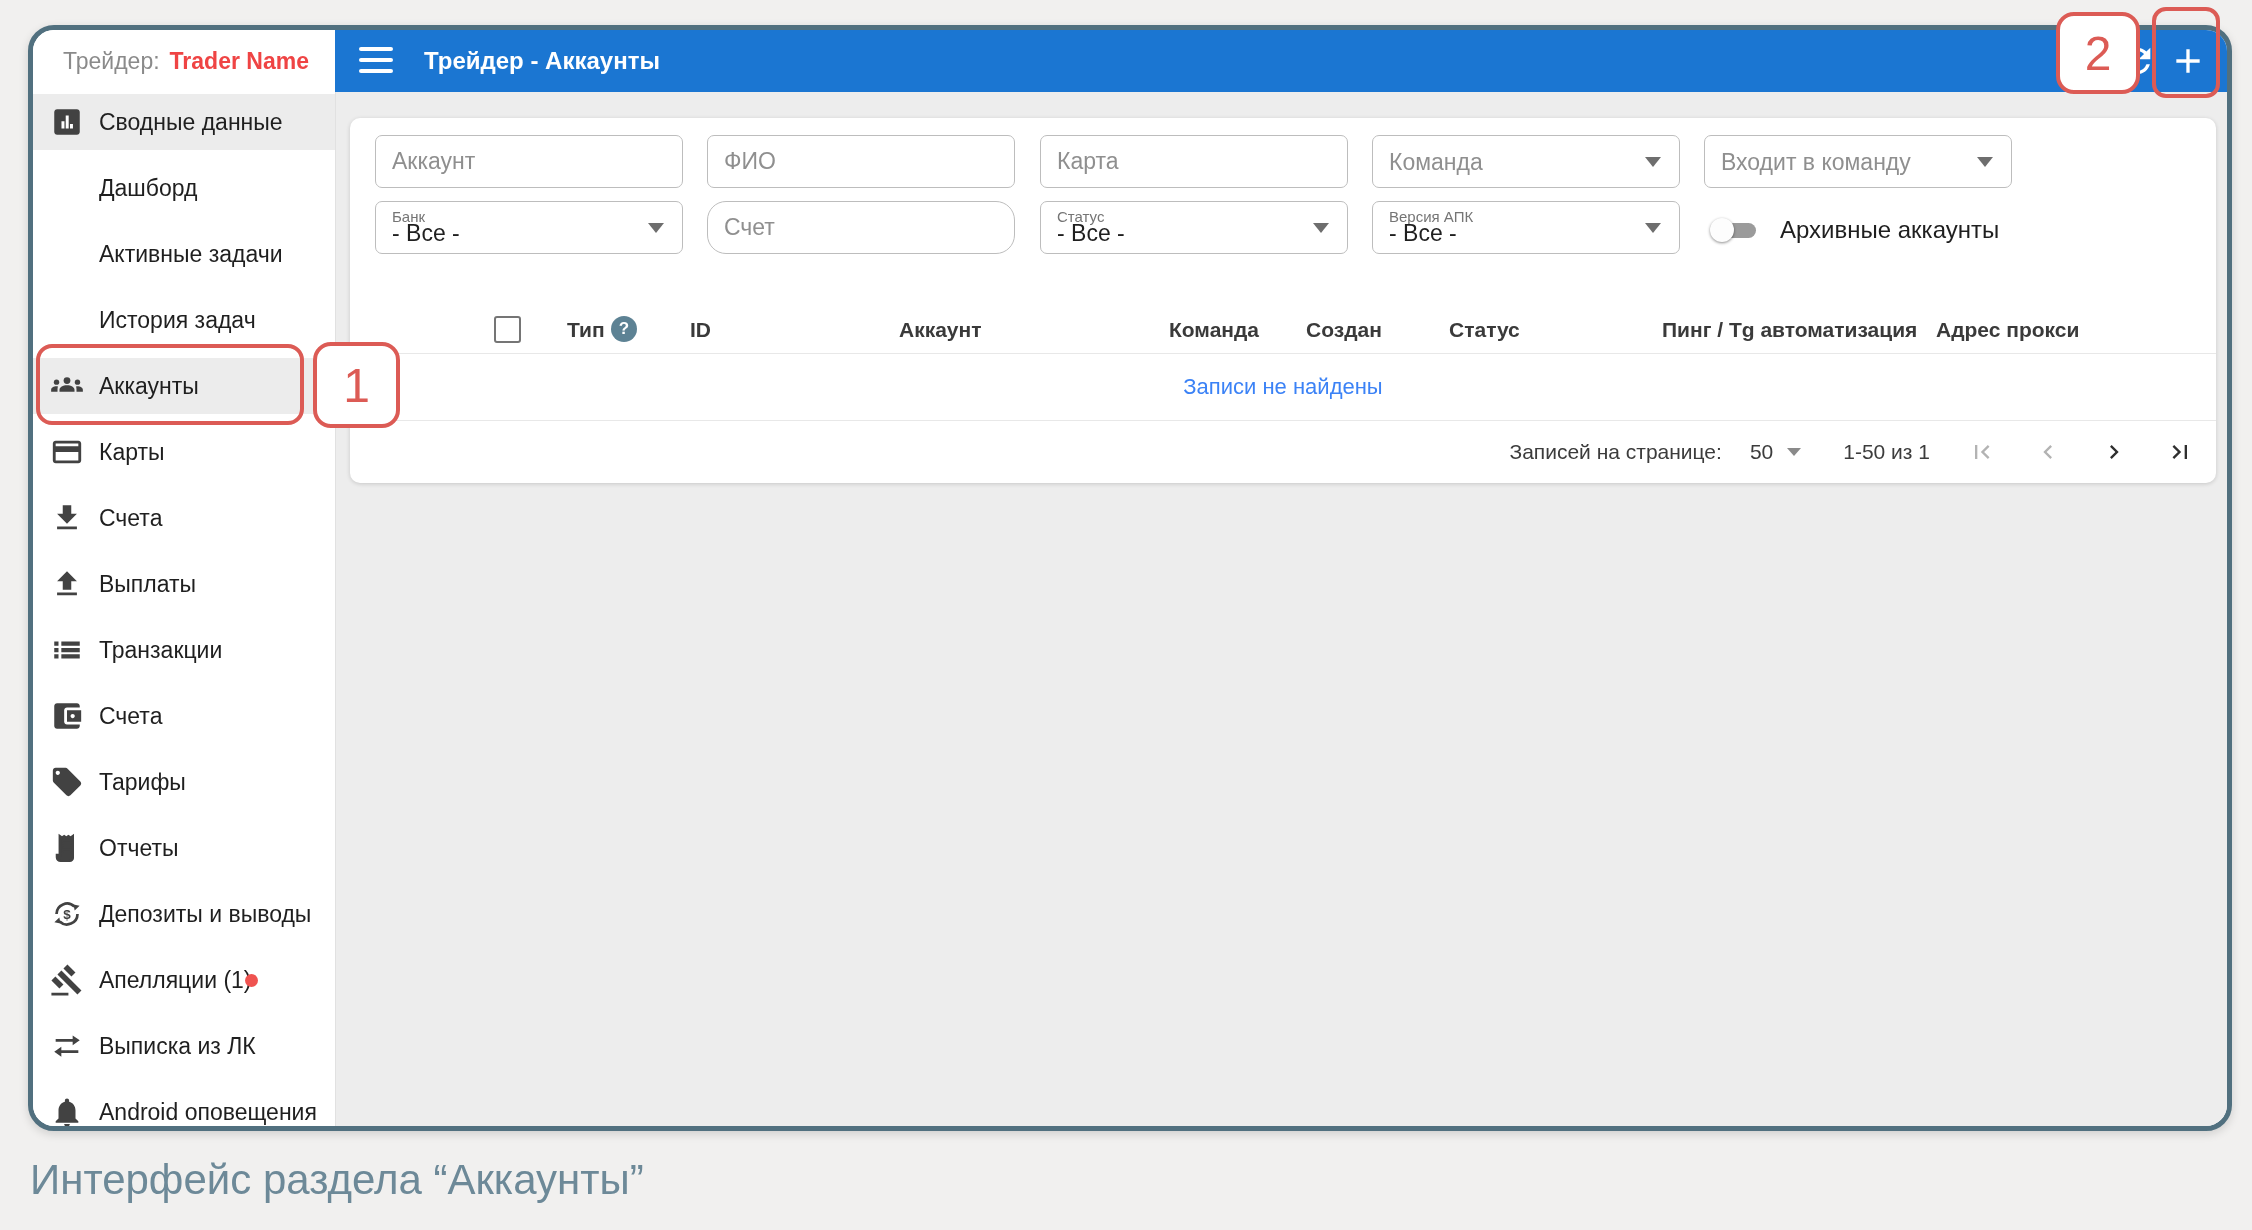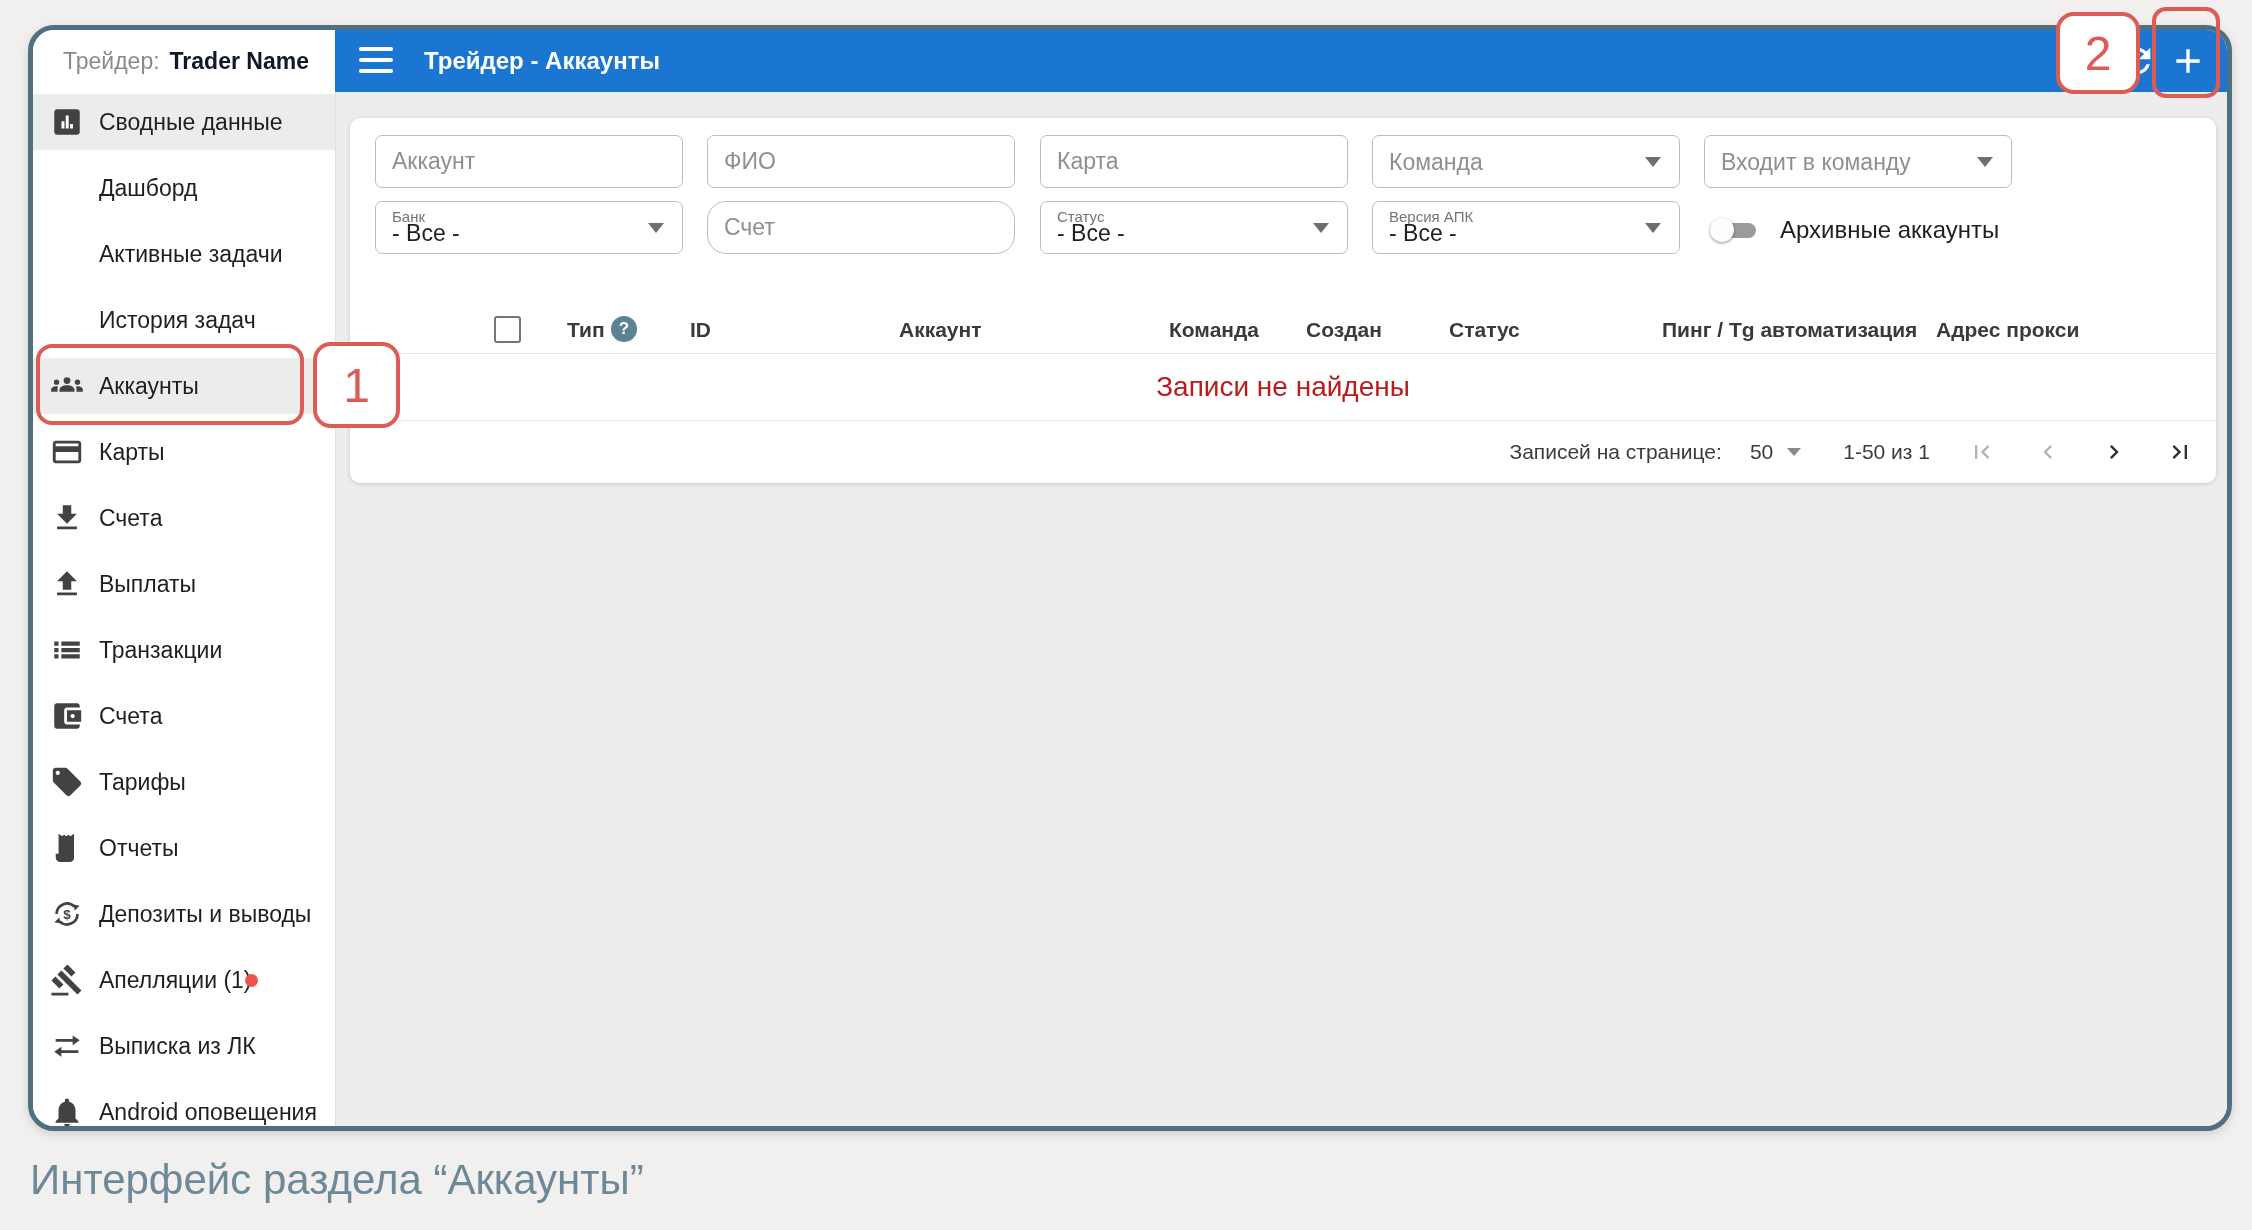--- a/index.html
+++ b/index.html
@@ -11,21 +11,21 @@
   
   .shot-card{
     position:absolute;left:28px;top:25px;width:2194px;height:1096px;
     background:#ffffff;border:5px solid #51707f;border-radius:26px;
     overflow:hidden;box-shadow:0 3px 10px rgba(0,0,0,.14);
   }
   
   .sidebar{position:absolute;left:0;top:0;width:302px;height:100%;background:#fff;z-index:2;}
   .sb-header{position:absolute;top:0;left:0;width:100%;height:62px;display:flex;align-items:center;padding-left:30px;box-sizing:border-box;font-size:23px;white-space:nowrap;}
   .sb-header .lbl{color:#8a8a8a;}
-  .sb-header .val{color:#0f172a;font-weight:bold;margin-left:10px;text-align:center;}
+  .sb-header .val{color:#ef4444;font-weight:bold;margin-left:10px;text-align:center;}
   .sb-item{position:absolute;left:0;width:100%;height:56px;cursor:pointer;}
   .sb-item.active{background:#ececec;}
   .sb-ico{position:absolute;left:12px;top:6px;width:44px;height:44px;display:flex;align-items:center;justify-content:center;}
   .sb-ico svg{width:34px;height:34px;fill:#424242;}
   .sb-label{position:absolute;left:66px;top:0;height:56px;display:flex;align-items:center;font-size:23px;color:#1f1f1f;white-space:nowrap;}
   .badge-dot{position:absolute;left:212px;top:22px;width:13px;height:13px;border-radius:50%;background:#ef5350;}
   
   .topbar{position:absolute;left:302px;top:0;right:0;height:62px;background:#1b76d2;box-shadow:0 2px 5px rgba(0,0,0,.22);}
   .burger{position:absolute;left:24px;top:17px;width:34px;height:28px;cursor:pointer;}
   .burger i{display:block;width:34px;height:4px;background:#fff;border-radius:2px;margin-bottom:7px;}
@@ -51,21 +51,21 @@
   .switch{position:absolute;left:1360px;top:99px;width:48px;height:26px;cursor:pointer;}
   .switch .track{position:absolute;left:4px;top:6px;width:42px;height:15px;border-radius:8px;background:#9b9b9b;}
   .switch .knob{position:absolute;left:0;top:1px;width:24px;height:24px;border-radius:50%;background:#fdfdfd;box-shadow:0 1px 3px rgba(0,0,0,.45);}
   .switch-label{position:absolute;left:1430px;top:99px;height:26px;display:flex;align-items:center;font-size:24px;color:#1f1f1f;white-space:nowrap;}
   
   .thead{position:absolute;left:0;top:190px;width:100%;height:45px;border-bottom:1px solid #e8e8e8;}
   .thead .cb{position:absolute;left:144px;top:8px;width:23px;height:23px;border:2.5px solid #757575;border-radius:3px;background:#fff;cursor:pointer;}
   .th{position:absolute;top:10px;font-size:21px;font-weight:bold;color:#3a3a3a;white-space:nowrap;}
   .help-ico{position:absolute;left:261px;top:8px;width:26px;height:26px;border-radius:50%;background:#5d8294;color:#fff;
     font-size:17px;font-weight:bold;display:flex;align-items:center;justify-content:center;cursor:pointer;}
-  .empty-row{position:absolute;left:0;top:235px;width:100%;height:67px;display:flex;align-items:center;justify-content:center;font-size:28px;color:#b91c1c;}
+  .empty-row{position:absolute;left:0;top:235px;width:100%;height:67px;display:flex;align-items:center;justify-content:center;font-size:22px;color:#3b82f6;}
   
   .pagi{position:absolute;left:0;top:302px;width:100%;height:63px;border-top:1px solid #e8e8e8;
     display:flex;align-items:center;justify-content:flex-end;padding-right:22px;box-sizing:border-box;font-size:21px;color:#3c3c3c;}
   .rows-value{margin-left:28px;display:flex;align-items:center;cursor:pointer;}
   .rows-value .tri{margin-left:14px;width:0;height:0;border-left:7px solid transparent;border-right:7px solid transparent;border-top:8px solid #8a8a8a;}
   .range{margin-left:42px;}
   .pg-btn{margin-left:38px;width:28px;height:28px;cursor:pointer;}
   .pg-btn svg{width:28px;height:28px;}
   .pg-btn.disabled svg{fill:#b3b3b3;}
   .pg-btn.enabled svg{fill:#2f2f2f;}

